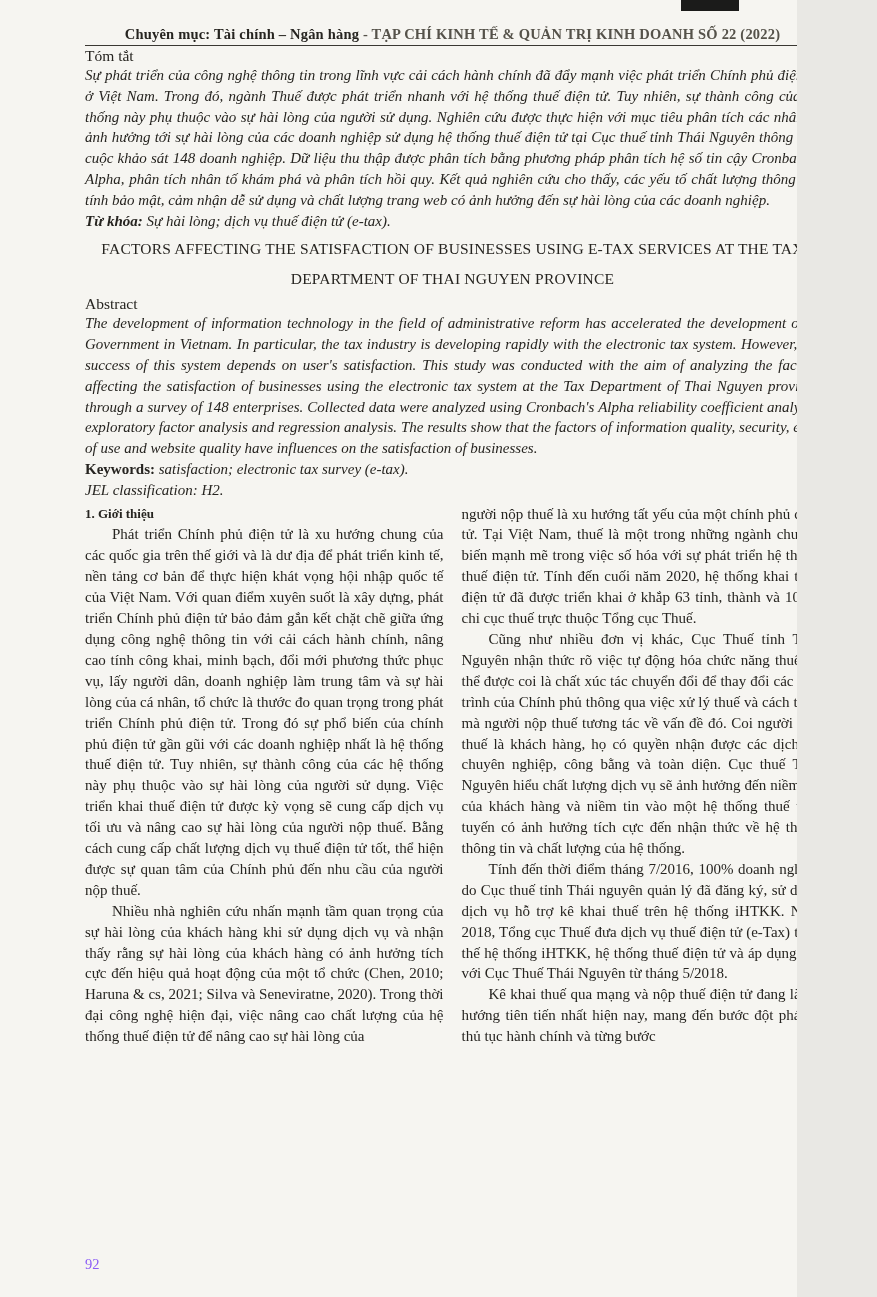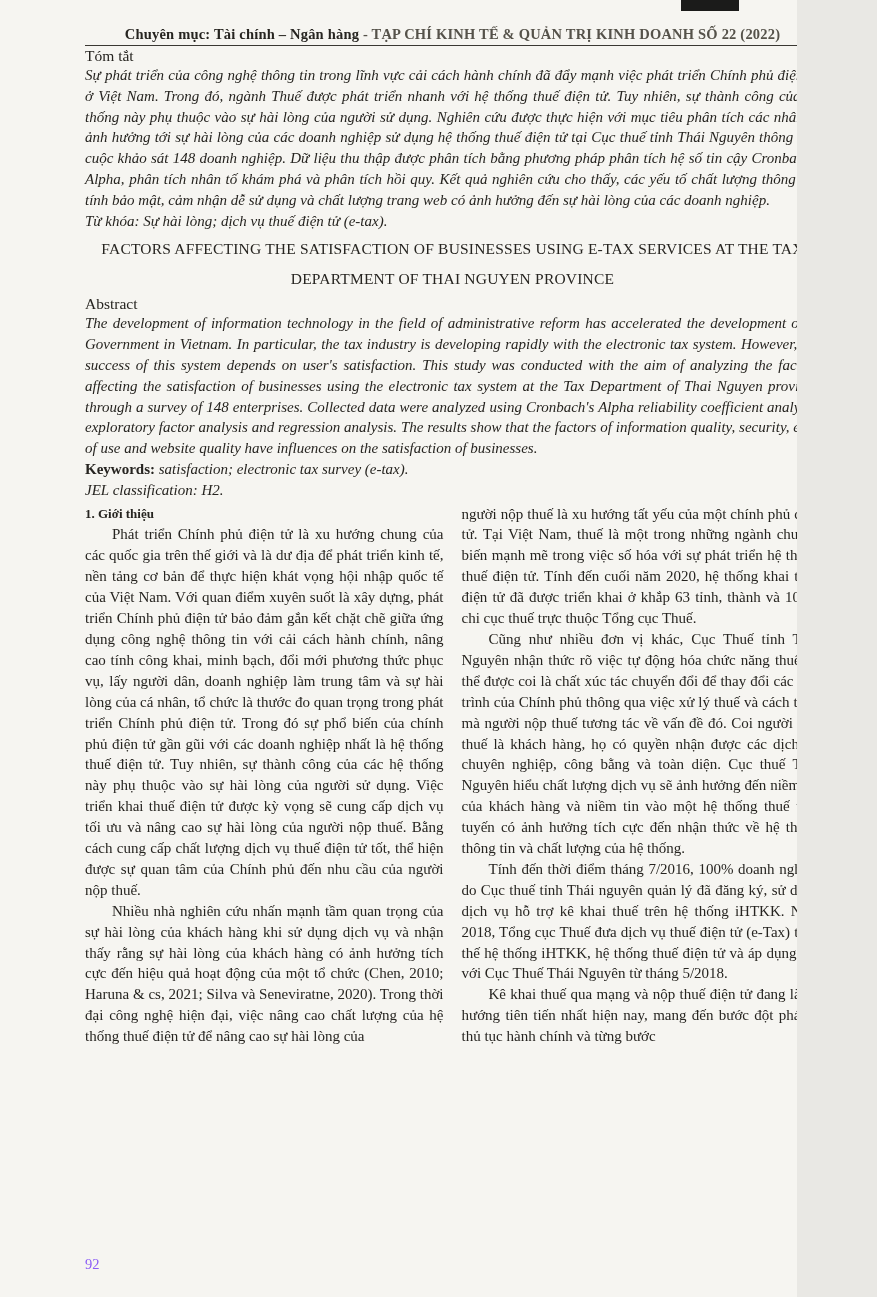--- a/index.html
+++ b/index.html
@@ -64,21 +64,21 @@
   .abstract {
     font-style: italic;
     font-size: 15px;
     line-height: 20.8px;
     text-align: justify;
   }
   .kw-line {
     font-size: 15px;
     line-height: 20.8px;
   }
-  .kw-label { font-weight: normal; font-style: italic; margin-top: 32px; }
+  .kw-label { font-weight: bold; font-style: italic; margin-top: 32px; }
   .kw-label-en { font-weight: bold; font-style: normal; }
   .kw-text { font-style: italic; }
   .jel { font-style: italic; font-size: 15px; line-height: 20.8px; }
   .title-en {
     margin-top: 3px;
     text-align: center;
     font-weight: normal;
     font-size: 15.5px;
     line-height: 30px;
     letter-spacing: 0.2px;

